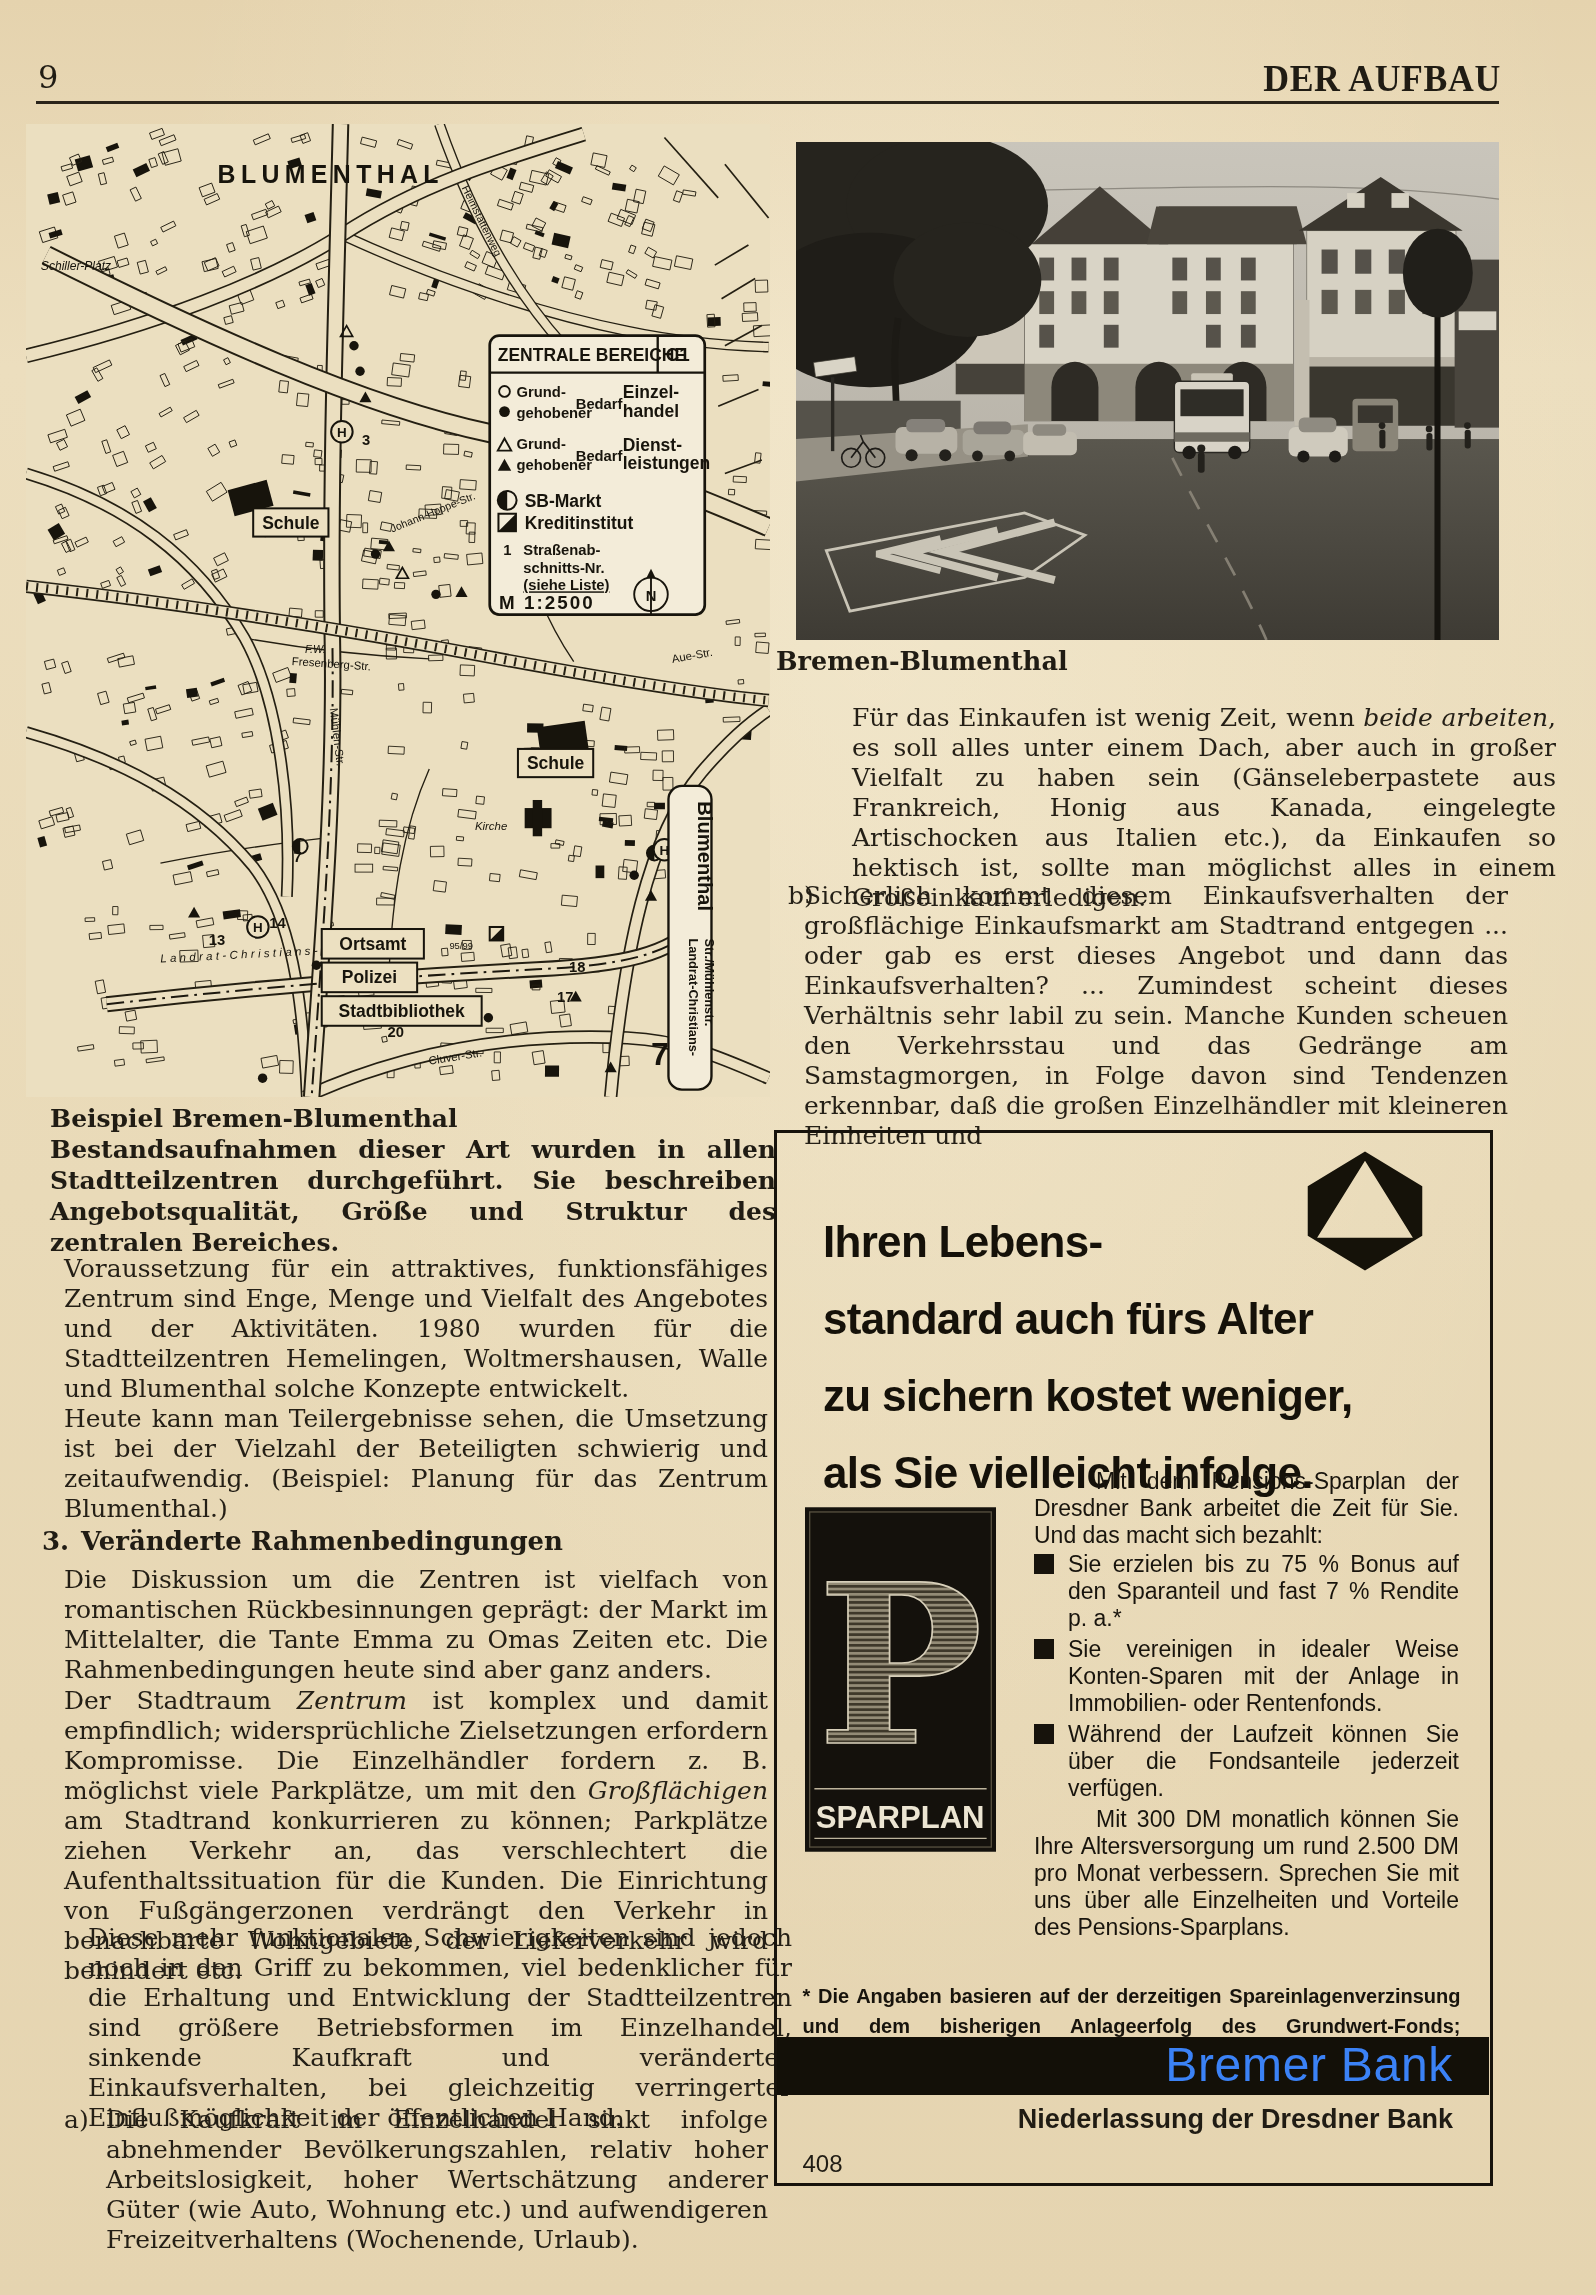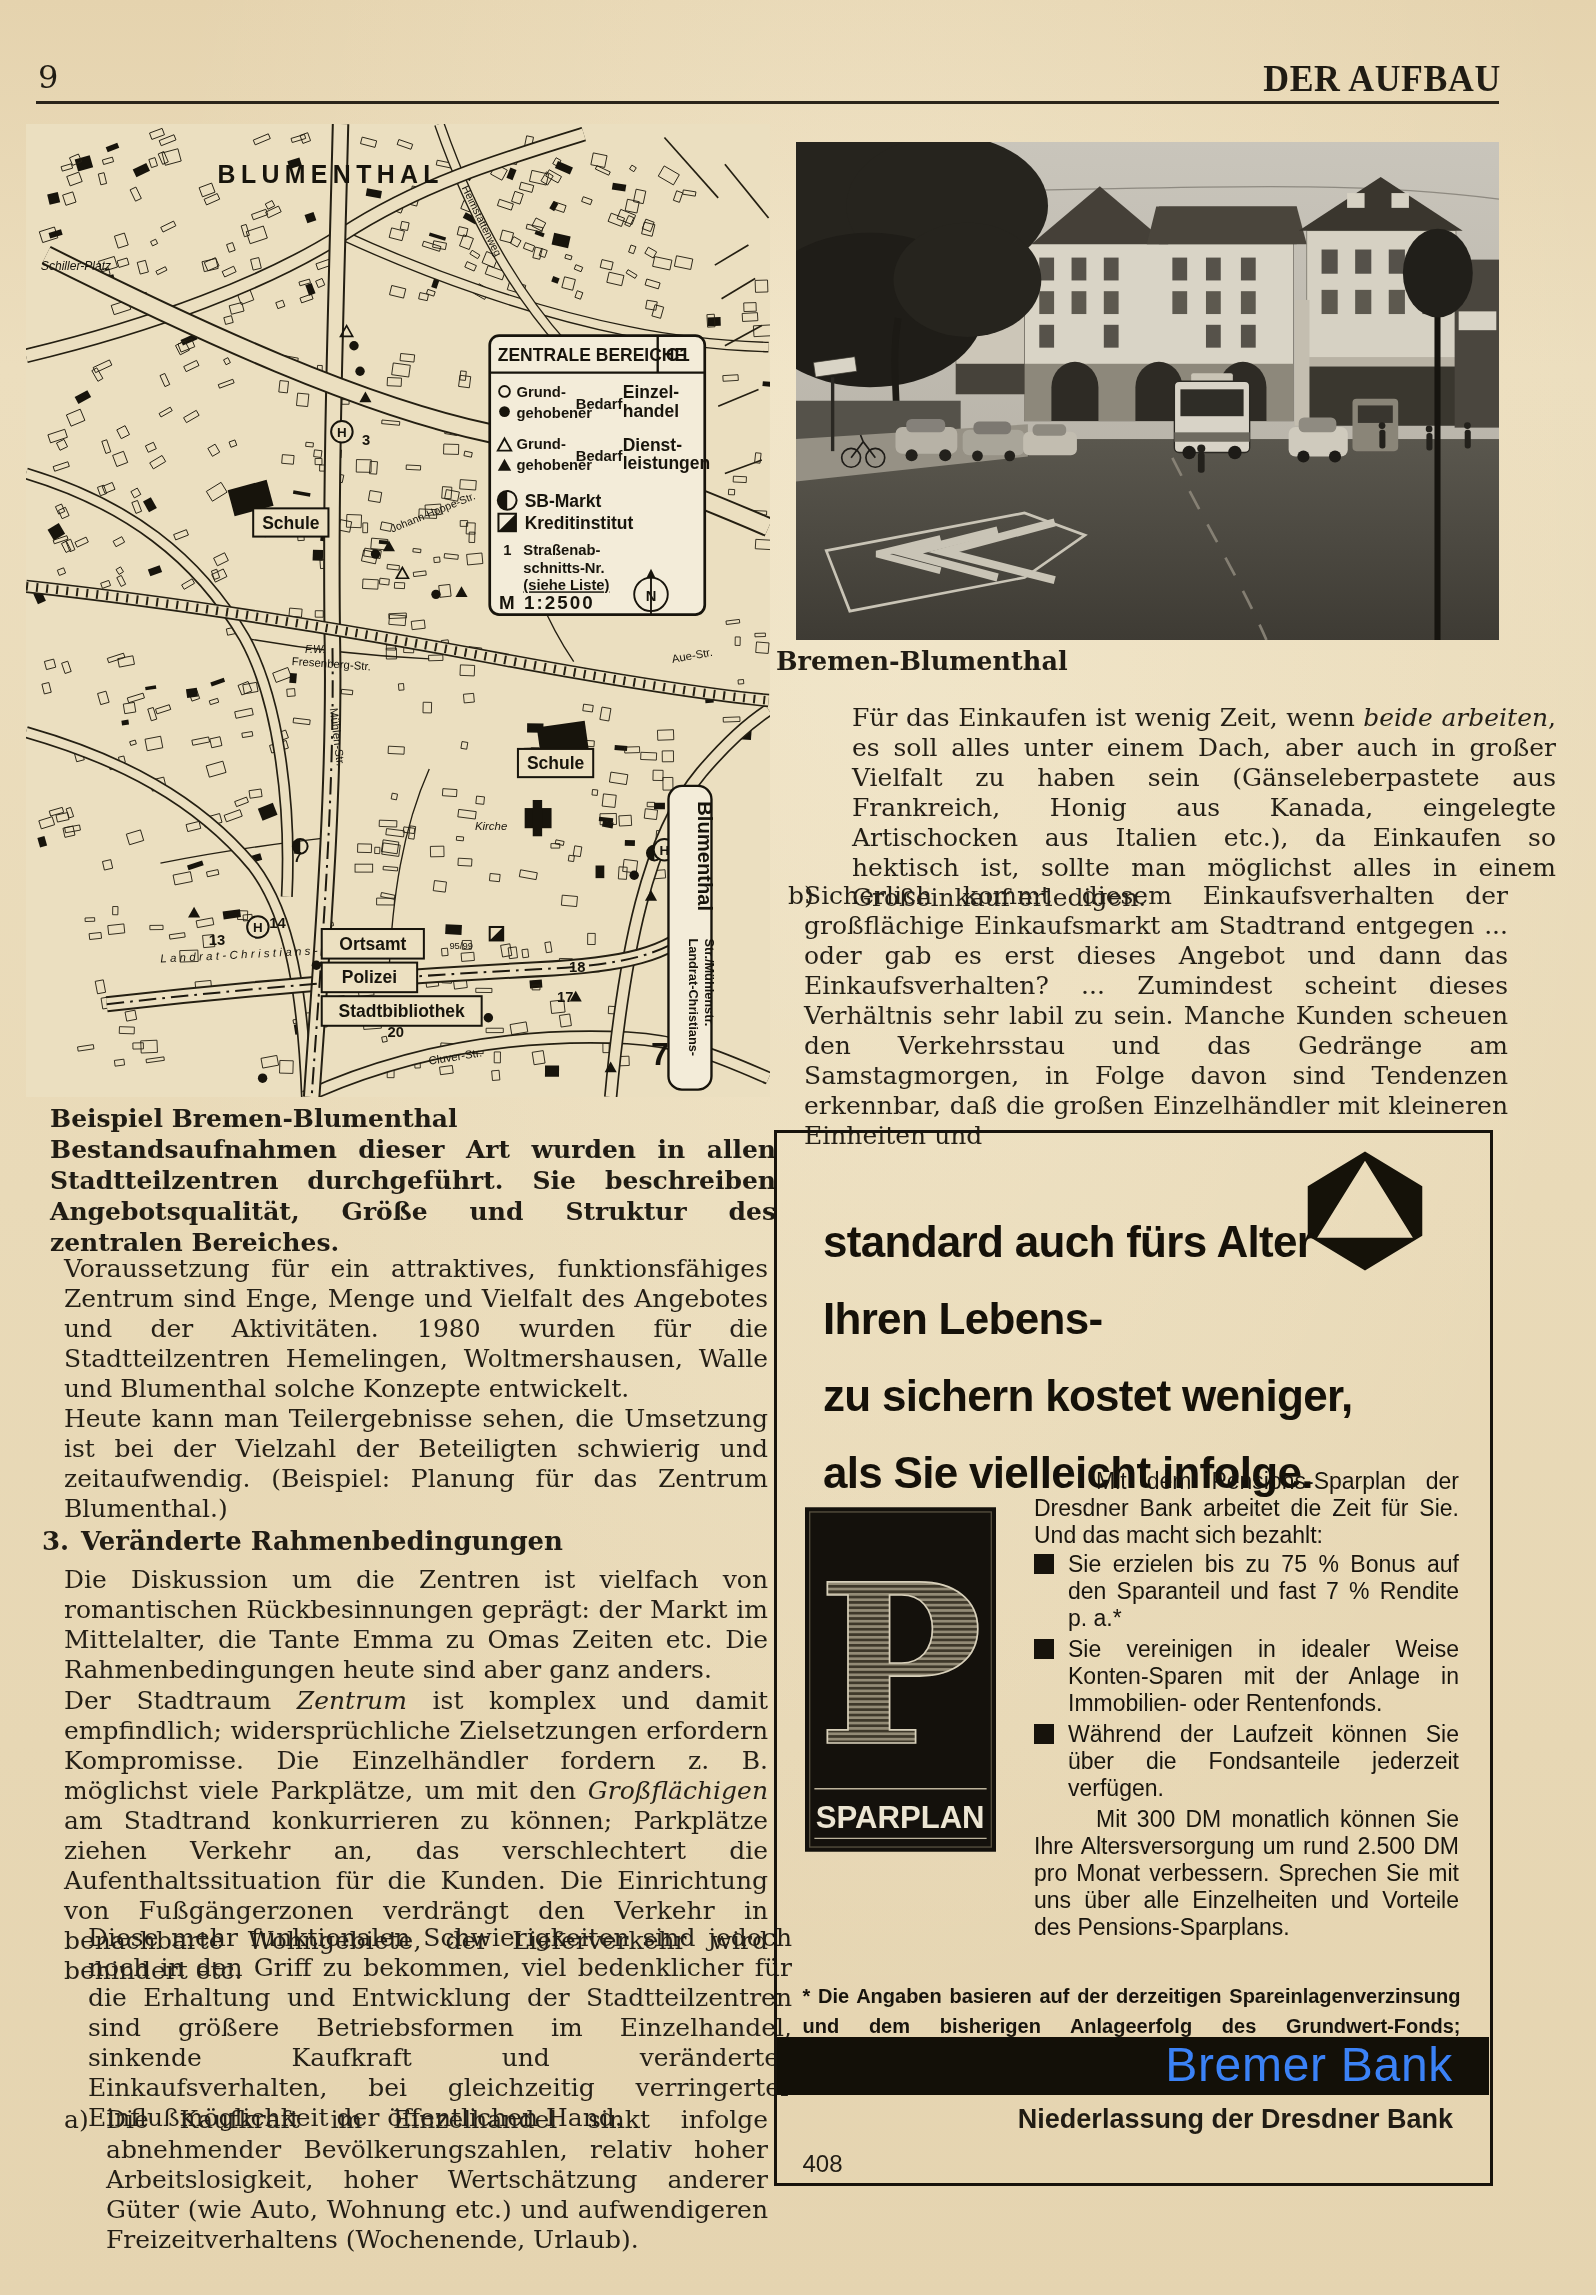--- a/index.html
+++ b/index.html
@@ -952,22 +952,22 @@
 
 <div class="abs" id="ad-frame">
 
   <div class="abs" id="ad-hex">
     <svg width="144" height="120" viewBox="0 0 215 178" xmlns="http://www.w3.org/2000/svg">
       <path fill-rule="evenodd" fill="#151209" d="M107.5,0 L193,52 L193,126 L107.5,178 L22,126 L22,52 Z M107.5,14 L179,129 L36,129 Z"></path>
     </svg>
   </div>
 
   <div class="abs" id="ad-headline">
+    <div>Ihren Lebens-</div>
     <div>standard auch fürs Alter</div>
-    <div>Ihren Lebens-</div>
     <div>zu sichern kostet weniger,</div>
     <div>als Sie vielleicht infolge.</div>
   </div>
 
   <div class="abs" id="sparplan">
     <svg width="191" height="345" viewBox="0 0 285 514" xmlns="http://www.w3.org/2000/svg">
       <defs>
         <pattern id="stripes" width="8" height="8" patternUnits="userSpaceOnUse">
           <rect width="8" height="8" fill="#938b76"></rect>
           <rect y="4" width="8" height="4" fill="#3e382a"></rect>

